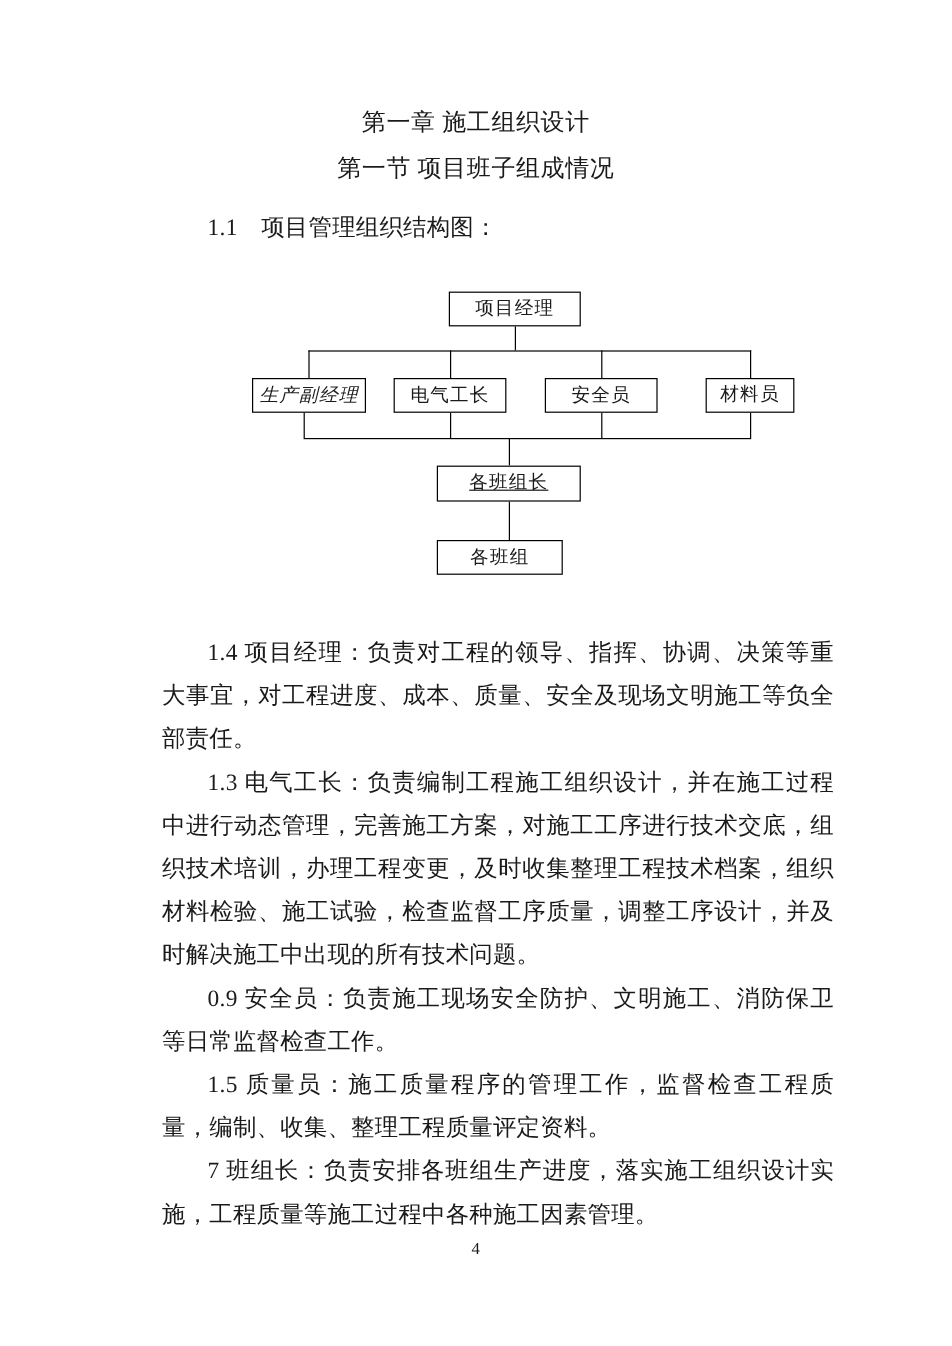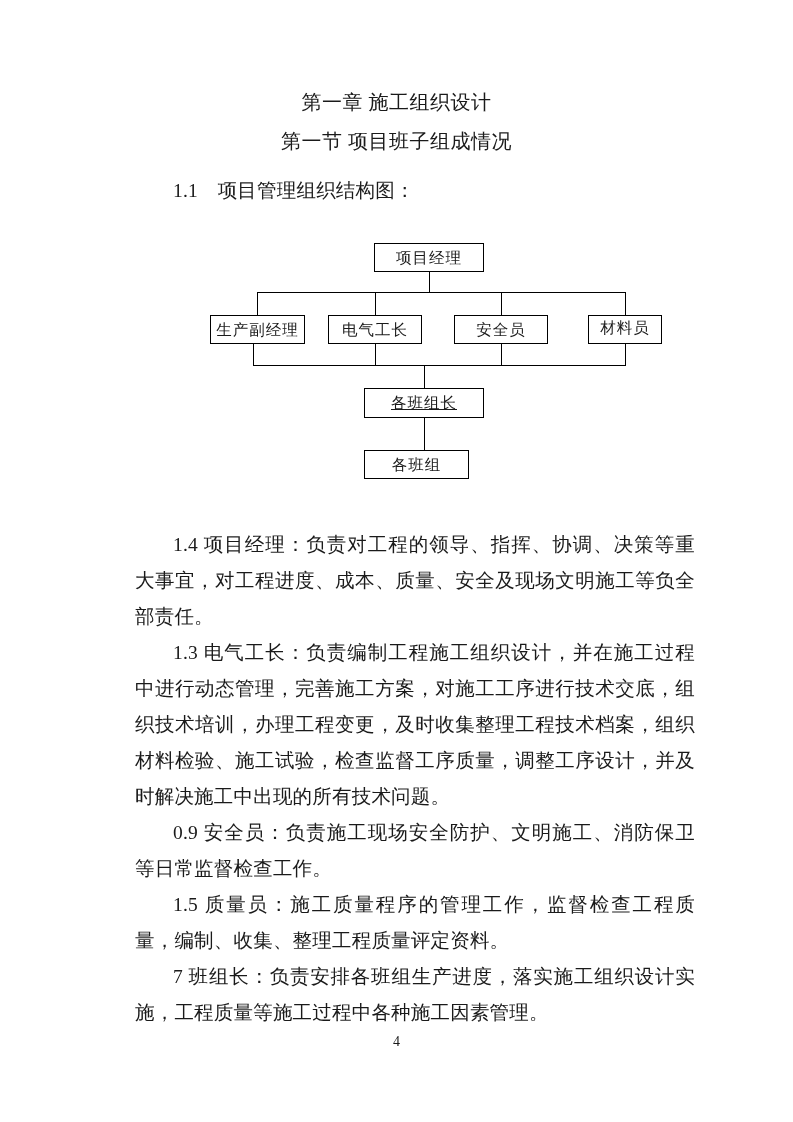--- a/index.html
+++ b/index.html
@@ -137,21 +137,21 @@
 
     <div class="line v" style="left:405px; top:272px; height:20px;"></div>
 
     <div class="line h" style="left:233px; top:292px; width:369px;"></div>
 
     <div class="line v" style="left:233px; top:292px; height:23px;"></div>
     <div class="line v" style="left:351px; top:292px; height:23px;"></div>
     <div class="line v" style="left:477px; top:292px; height:23px;"></div>
     <div class="line v" style="left:601px; top:292px; height:23px;"></div>
 
-    <div class="node" style="left:186px; top:315px; width:95px; height:29px;">生产副经理</div>
+    <div class="node" style="left:186px; top:315px; width:95px; height:29px;font-style:italic;">生产副经理</div>
 
     <div class="node" style="left:304px; top:315px; width:94px; height:29px;">电气工长</div>
 
     <div class="node" style="left:430px; top:315px; width:94px; height:29px;">安全员</div>
 
     <div class="node" style="left:564px; top:315px; width:74px; height:29px;font-family:Liberation Mono, monospace;">材料员</div>
 
     <div class="line v" style="left:229px; top:344px; height:21px;"></div>
     <div class="line v" style="left:351px; top:344px; height:21px;"></div>
     <div class="line v" style="left:477px; top:344px; height:21px;"></div>

